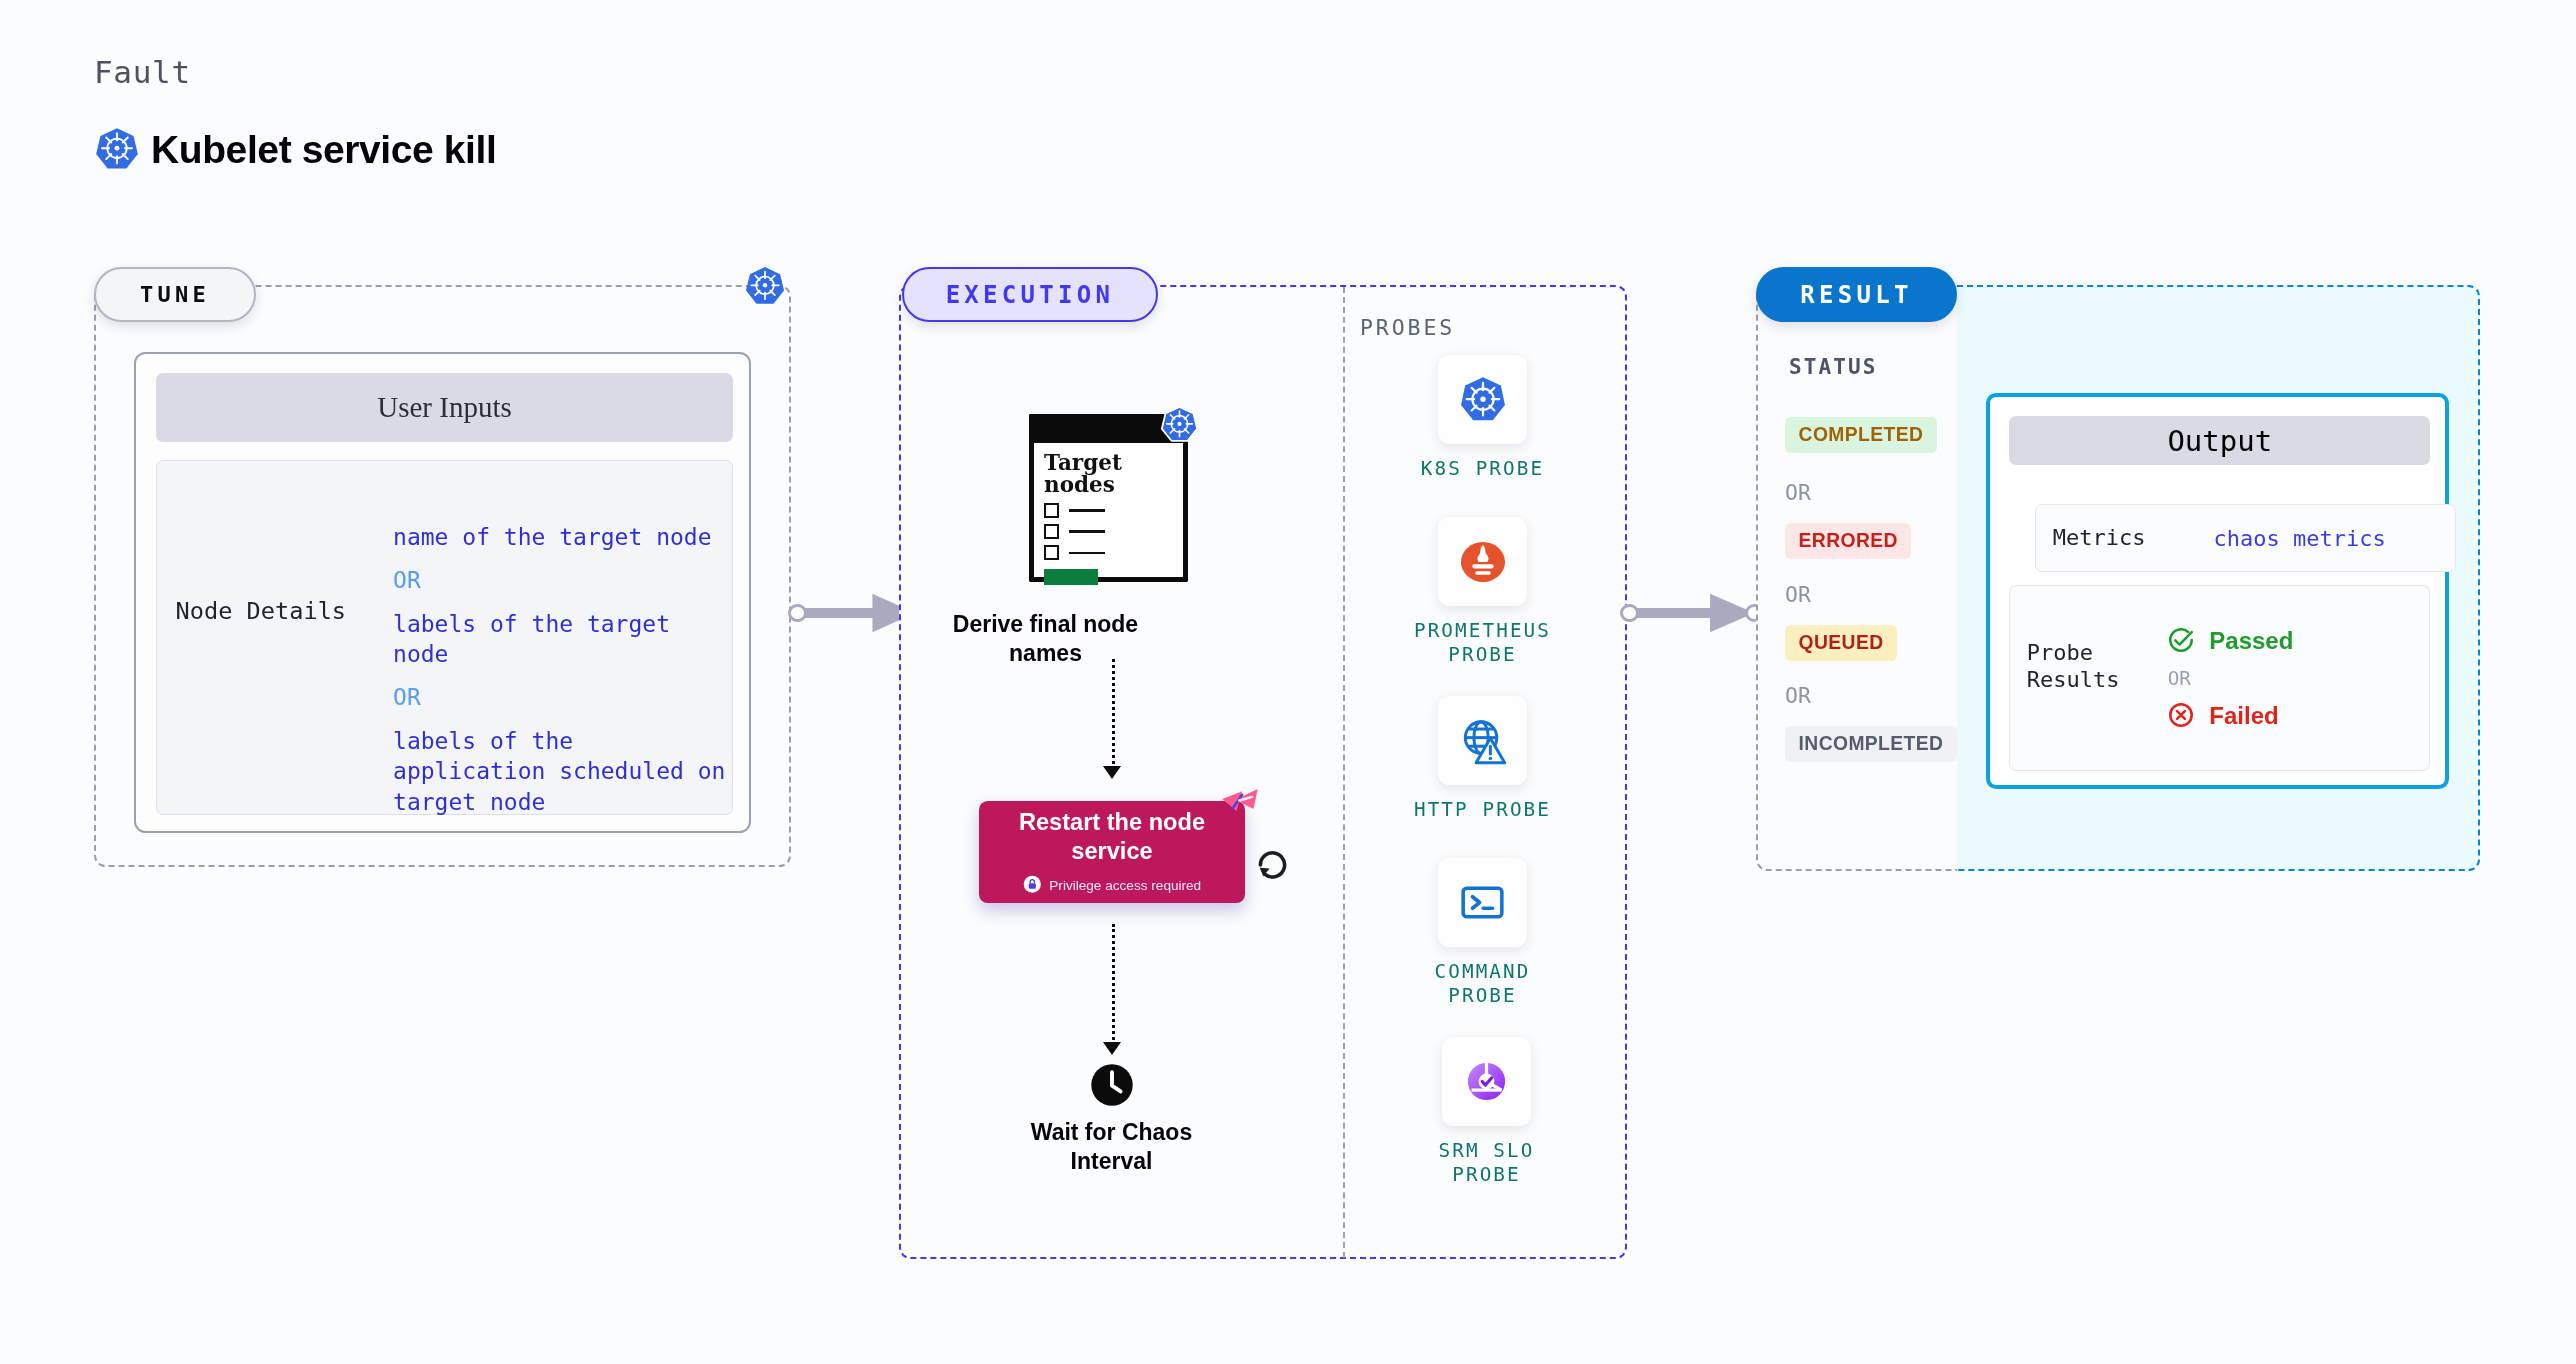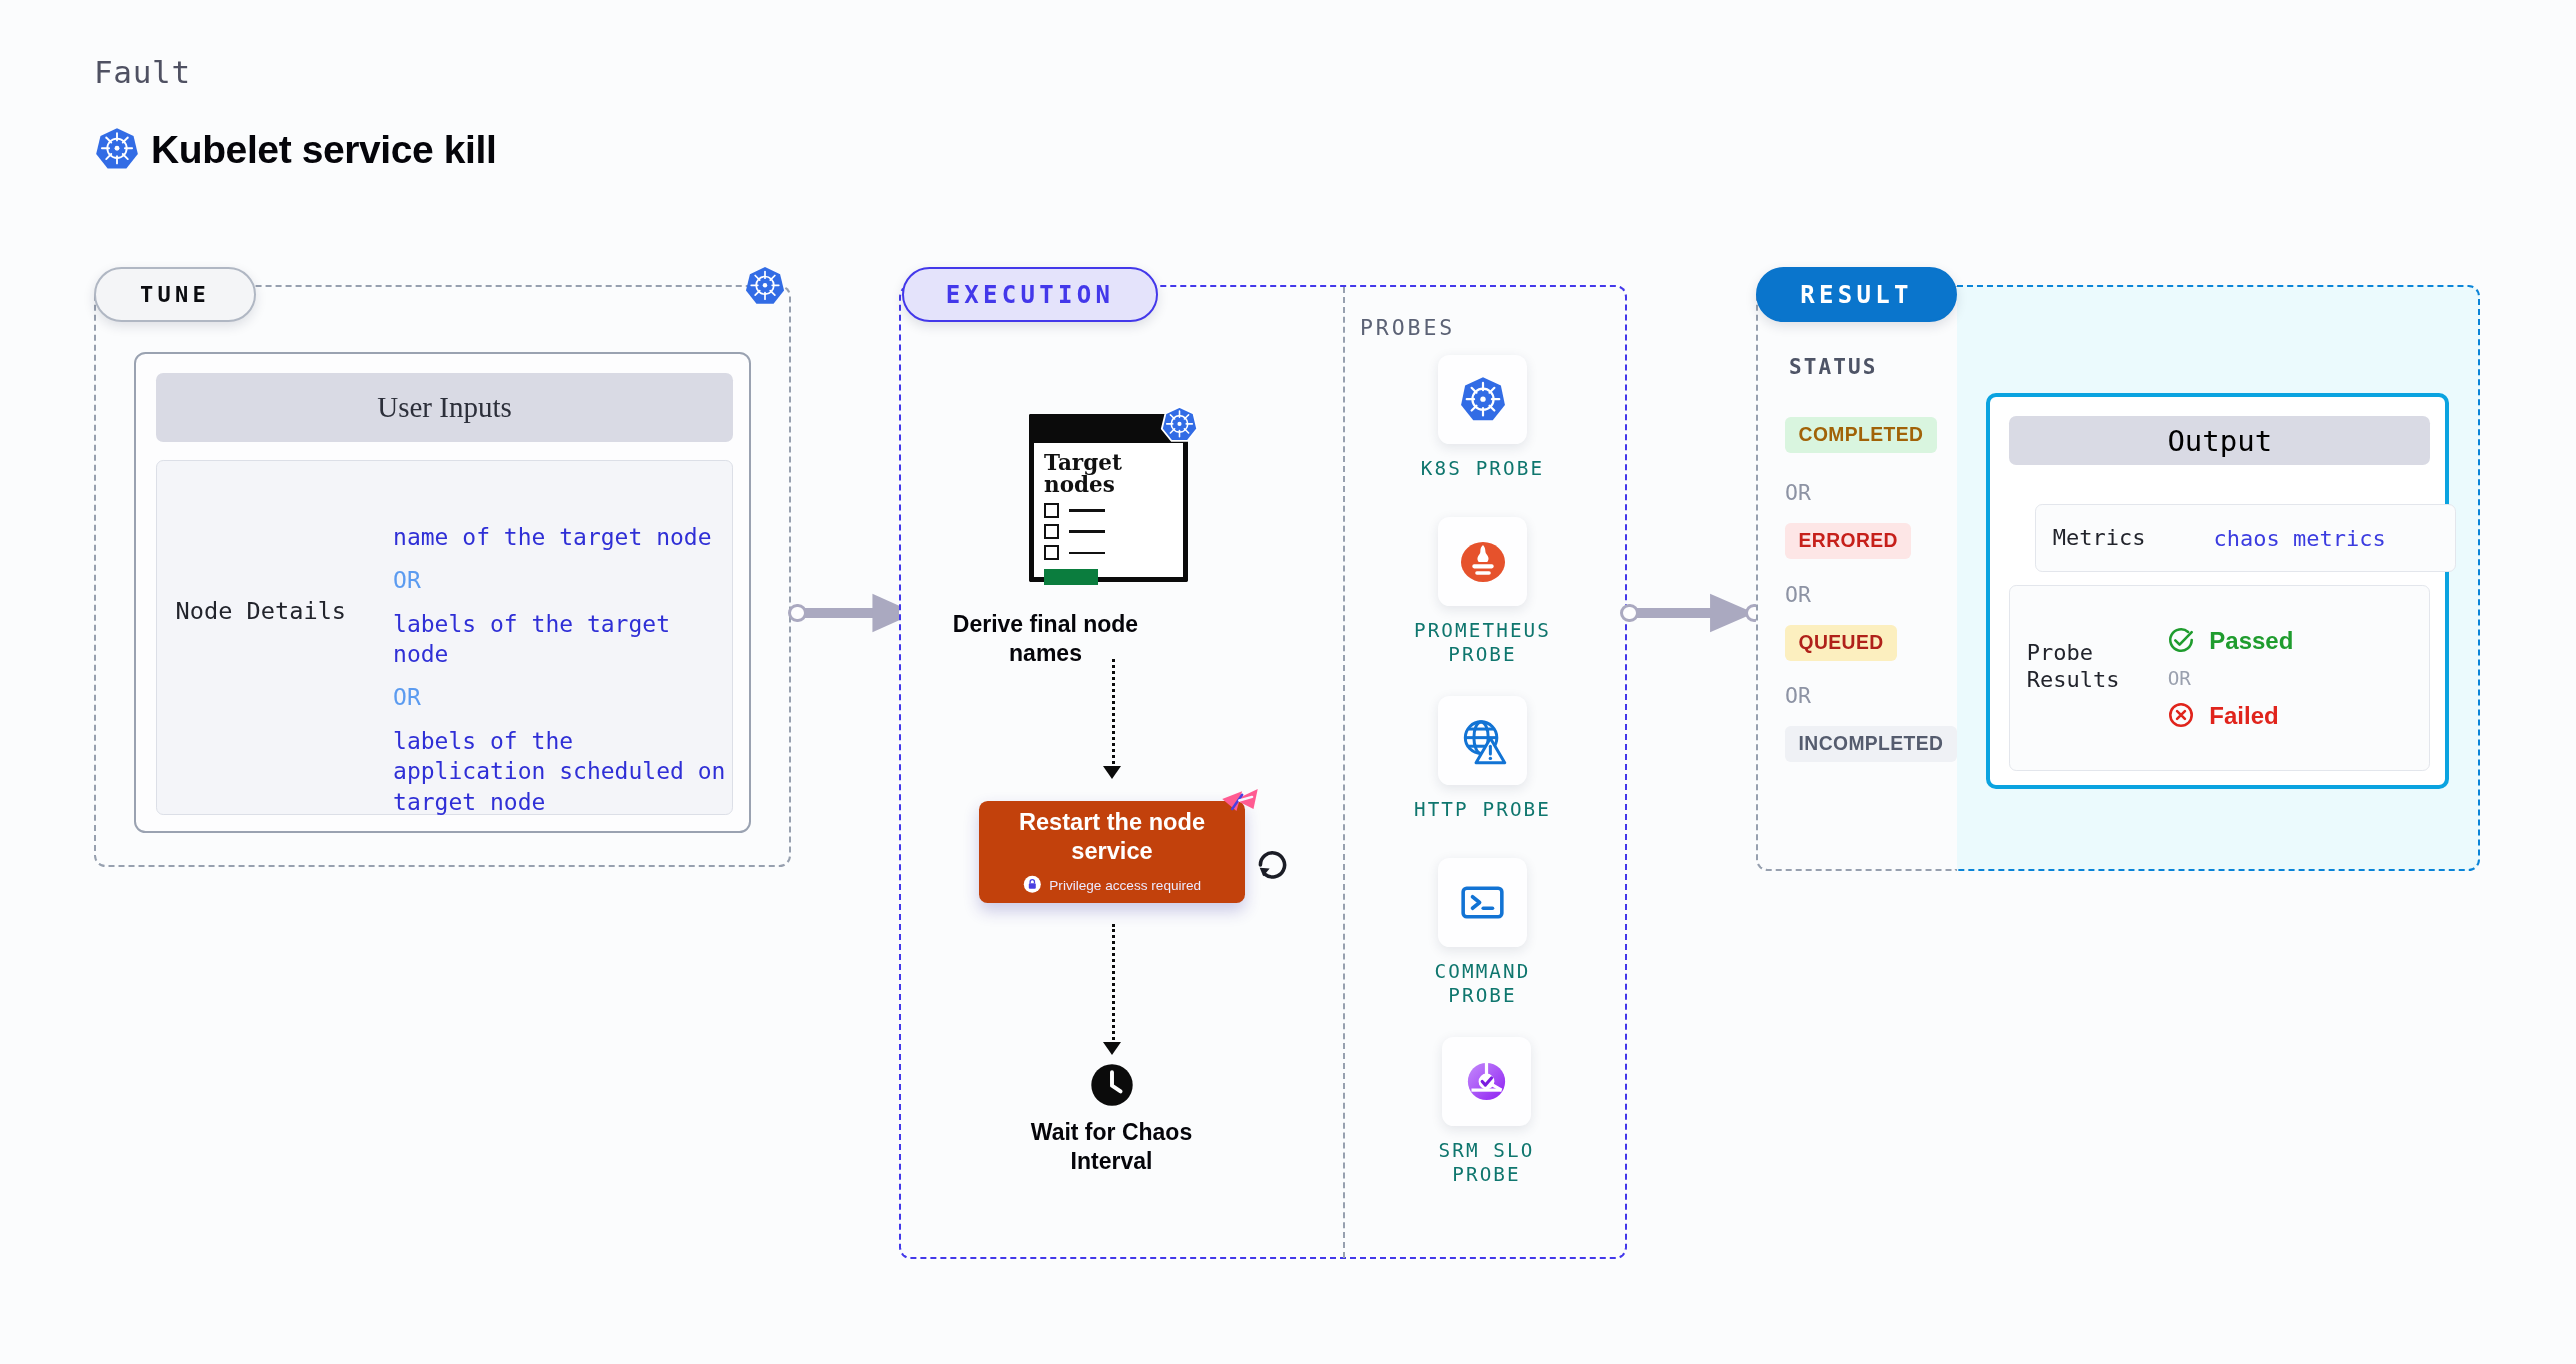--- a/index.html
+++ b/index.html
@@ -113,21 +113,21 @@
   .arrowhead-down {
     position: absolute; width: 0; height: 0;
     border-left: 9.3px solid transparent; border-right: 9.3px solid transparent;
     border-top: 13.6px solid #0b0b0b;
   }
   #ah-1 { left: 1103px; top: 766px; }
   #ah-2 { left: 1103px; top: 1042px; }
 
   #restart-card {
     position: absolute; left: 979px; top: 801px; width: 266px; height: 102px;
-    background: #c2410c; border-radius: 8.6px; box-shadow: 0 7.2px 15.8px rgba(50,40,160,.24);
+    background: #be185d; border-radius: 8.6px; box-shadow: 0 7.2px 15.8px rgba(50,40,160,.24);
     display: flex; flex-direction: column; align-items: center; justify-content: center;
   }
   #restart-title { font-size: 23.6px; font-weight: bold; color: #fff; text-align: center; line-height: 1.2; }
   #restart-sub-row { display: flex; align-items: center; gap: 7.9px; margin-top: 10px; }
   #restart-sub { font-size: 13.6px; color: #eceaff; }
   #fault-chip-icon { position: absolute; left: 1218px; top: 782px; }
   #loop-icon { position: absolute; left: 1254px; top: 845px; }
 
   #clock-icon { position: absolute; left: 1087px; top: 1060px; }
   #wait-label {

